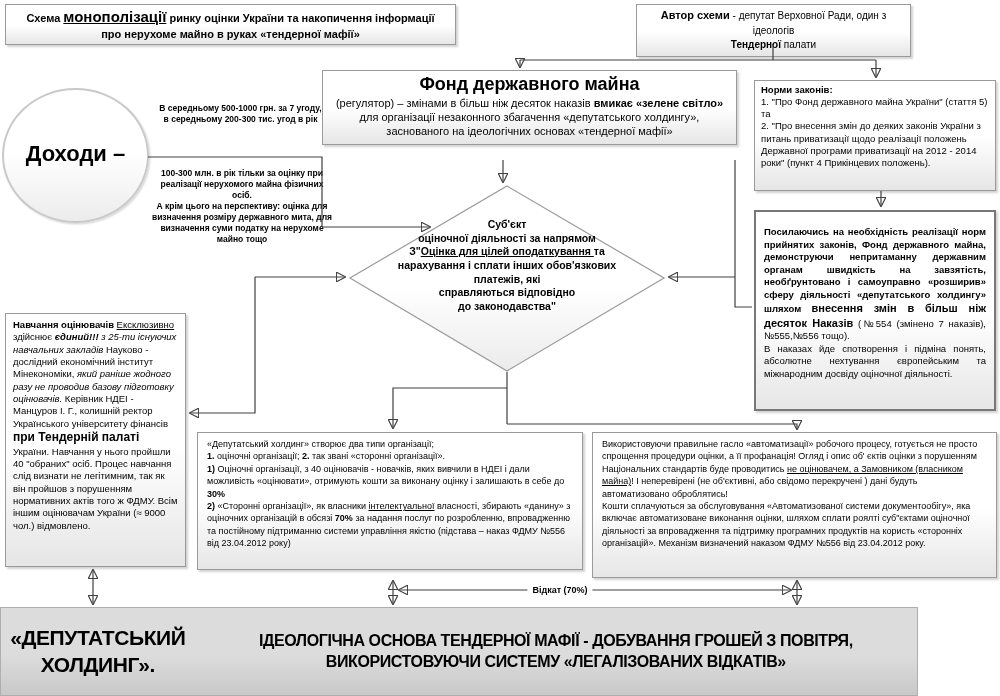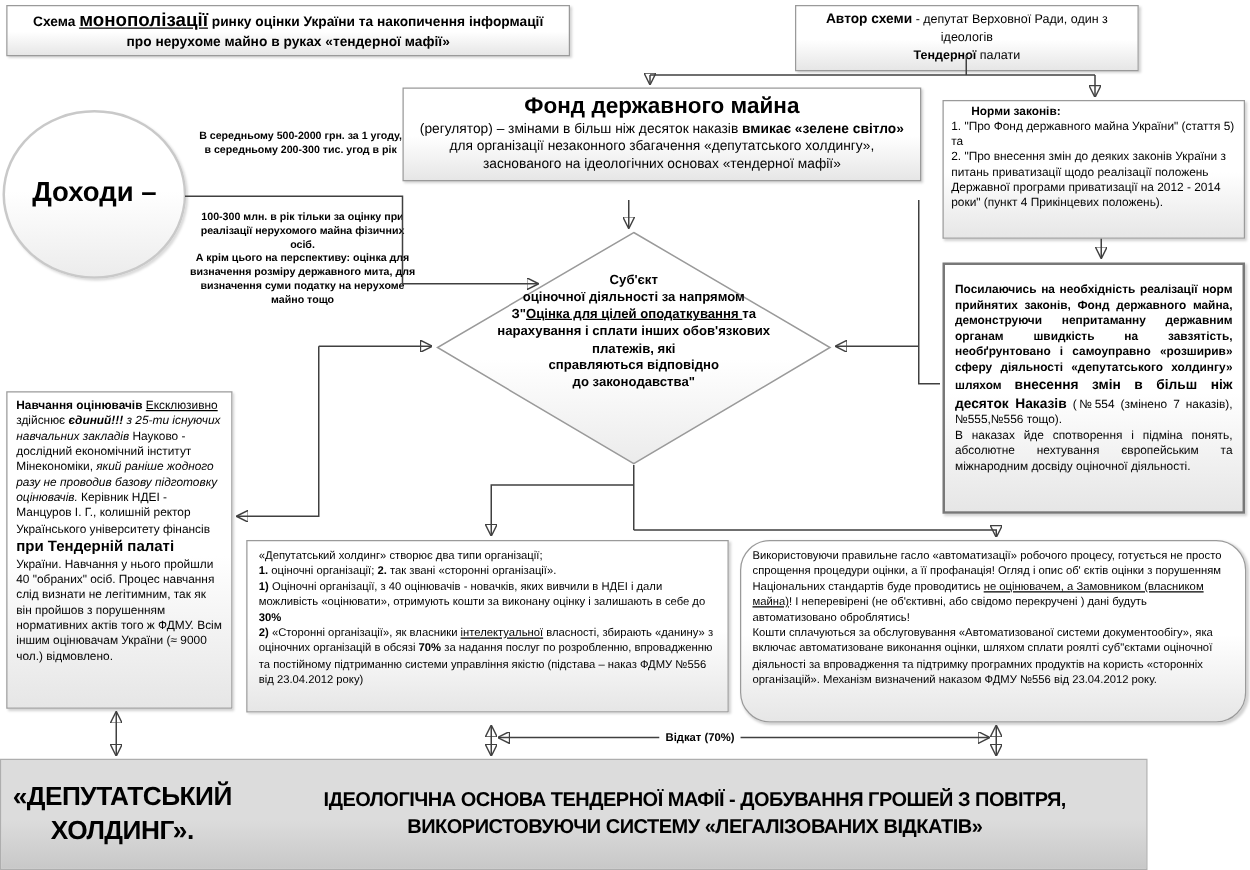--- a/index.html
+++ b/index.html
@@ -31,21 +31,21 @@
   #note-market{left:150px;top:168px;width:184px;}
   #fund-box{left:322px;top:70px;width:415px;padding:3px 12px 6px;}
   #fund-box .hdr{font-size:18px;font-weight:bold;line-height:1.2;}
   #fund-box .bdy{font-size:11px;line-height:1.3;}
   #norms-box{left:754px;top:80px;width:242px;height:111px;padding:3px 6px;font-size:9.5px;line-height:1.28;}
   #orders-box{left:754px;top:210px;width:242px;height:201px;padding:14px 8px 4px;border:2px solid #787878;
     font-size:9.5px;font-weight:bold;line-height:1.32;}
   #orders-box .tail{font-weight:normal;}
   #training-box{left:5px;top:313px;width:181px;height:254px;padding:5px 7px;font-size:9.5px;line-height:1.3;}
   #holding-box{left:197px;top:432px;width:386px;height:138px;padding:5px 9px;font-size:9px;line-height:1.38;}
-  #automation-box{left:592px;top:432px;width:405px;height:146px;padding:5px 9px;font-size:9px;line-height:1.38;border-radius:24px;}
+  #automation-box{left:592px;top:432px;width:405px;height:146px;padding:5px 9px;font-size:9px;line-height:1.38;}
   #diamond-shape{position:absolute;left:348px;top:185px;width:318px;height:187px;}
   #diamond-text{position:absolute;left:358px;top:218px;width:298px;font-size:10.5px;font-weight:bold;
     line-height:1.3;text-align:center;}
   #kickback-label{position:absolute;left:560px;top:590px;transform:translate(-50%,-50%);
     background:#fff;padding:0 5px;font-size:9px;font-weight:bold;z-index:5;}
   #bottom-bar{
     position:absolute;left:0;top:607px;width:918px;height:89px;box-sizing:border-box;
     border:1px solid #aeaeae;background:linear-gradient(#dcdcdc 55%,#c8c8c8 100%);
     display:flex;justify-content:center;align-items:center;
     text-align:center;letter-spacing:-0.4px;
@@ -65,31 +65,31 @@
   </div>
 
   <div id="author-box" class="box ctr">
     <span><span style="font-weight: bold; font-size: 11px;">Автор схеми</span><span> -  депутат Верховної Ради, один з ідеологів</span><br><span style="font-weight: bold;">Тендерної</span><span> палати</span></span>
   </div>
 
   <div id="incomes-ellipse">
     <div class="hdr">Доходи –</div>
   </div>
 
-  <div id="note-avg" class="note">В середньому 500-2000 грн. за 1 угоду, в середньому 200-300 тис. угод в рік</div>
+  <div id="note-avg" class="note">В середньому 500-1000 грн. за 7 угоду, в середньому 200-300 тис. угод в рік</div>
 
   <div id="note-market" class="note"><span>100-300 млн. в рік тільки за оцінку при реалізації нерухомого майна фізичних осіб.</span><br><span>А крім цього на перспективу: оцінка для визначення розміру державного  мита, для визначення суми податку на нерухоме майно тощо</span></div>
 
   <div id="fund-box" class="box ctr">
     <div class="hdr">Фонд державного майна</div>
     <div class="bdy"><span>(регулятор) – змінами в більш ніж  десяток наказів </span><span style="font-weight: bold;">вмикає «зелене світло»</span><span>  для організації незаконного збагачення «депутатського холдингу», заснованого на ідеологічних основах «тендерної мафії»</span></div>
   </div>
 
   <div id="norms-box" class="box">
-    <span><span style="font-weight: bold; margin-left: 16px;">Норми законів:</span><br><span>1. "Про Фонд державного майна України"  (стаття 5) та</span><br><span>2.  "Про внесення змін до деяких законів України з питань приватизації щодо реалізації положень Державної програми приватизації на 2012 - 2014 роки"   (пункт 4 Прикінцевих положень).</span></span>
+    <span><span style="font-weight: bold;">Норми законів:</span><br><span>1. "Про Фонд державного майна України"  (стаття 5) та</span><br><span>2.  "Про внесення змін до деяких законів України з питань приватизації щодо реалізації положень Державної програми приватизації на 2012 - 2014 роки"   (пункт 4 Прикінцевих положень).</span></span>
   </div>
 
   <svg id="diamond-shape" viewBox="0 0 318 187">
     <defs>
       <linearGradient id="dgrad" x1="0" y1="0" x2="0" y2="1">
         <stop offset="55%" stop-color="#ffffff"></stop>
         <stop offset="100%" stop-color="#ebebeb"></stop>
       </linearGradient>
     </defs>
     <polygon points="159,1 316,93 159,186 2,93" fill="url(#dgrad)" stroke="#9a9a9a" stroke-width="1.2"></polygon>

